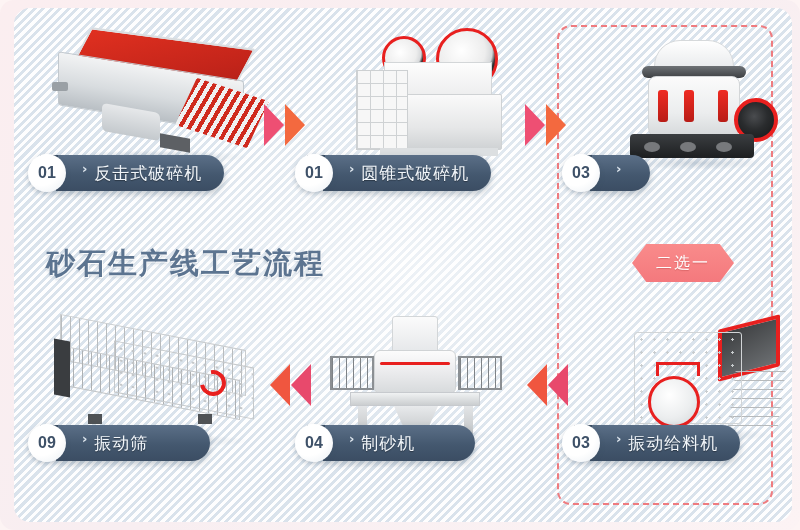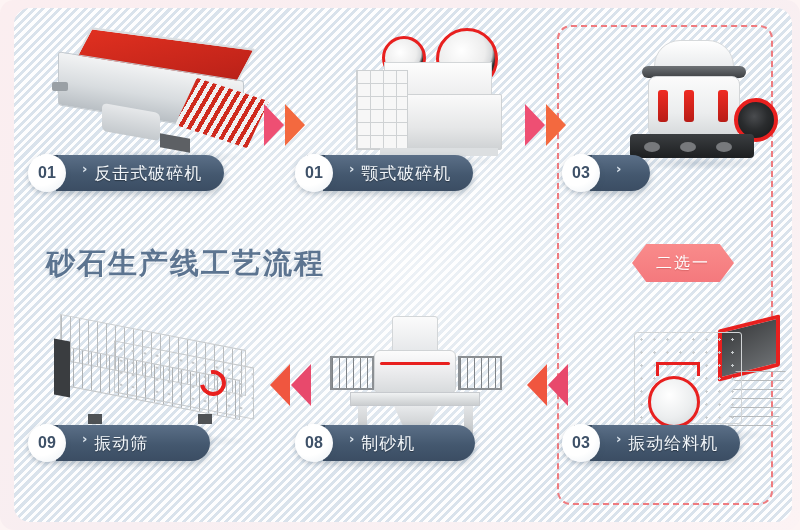--- a/index.html
+++ b/index.html
@@ -395,41 +395,41 @@
       <div class="pill-body">
         <span class="pill-chev">›</span>
         <span class="pill-text">反击式破碎机</span>
       </div>
     </div>
 
     <div class="label-pill" style="left:281px; top:146px;">
       <div class="pill-num">01</div>
       <div class="pill-body">
         <span class="pill-chev">›</span>
-        <span class="pill-text">颚式破碎机</span>
+        <span class="pill-text">圆锥式破碎机</span>
       </div>
     </div>
 
     <div class="label-pill" style="left:548px; top:146px;">
       <div class="pill-num">03</div>
       <div class="pill-body">
         <span class="pill-chev">›</span>
       </div>
     </div>
 
     <div class="label-pill" style="left:548px; top:416px;">
       <div class="pill-num">03</div>
       <div class="pill-body">
         <span class="pill-chev">›</span>
         <span class="pill-text">振动给料机</span>
       </div>
     </div>
 
     <div class="label-pill" style="left:281px; top:416px;">
-      <div class="pill-num">08</div>
+      <div class="pill-num">04</div>
       <div class="pill-body" style="padding-right:60px;">
         <span class="pill-chev">›</span>
         <span class="pill-text">制砂机</span>
       </div>
     </div>
 
     <div class="label-pill" style="left:14px; top:416px;">
       <div class="pill-num">09</div>
       <div class="pill-body" style="padding-right:62px;">
         <span class="pill-chev">›</span>

